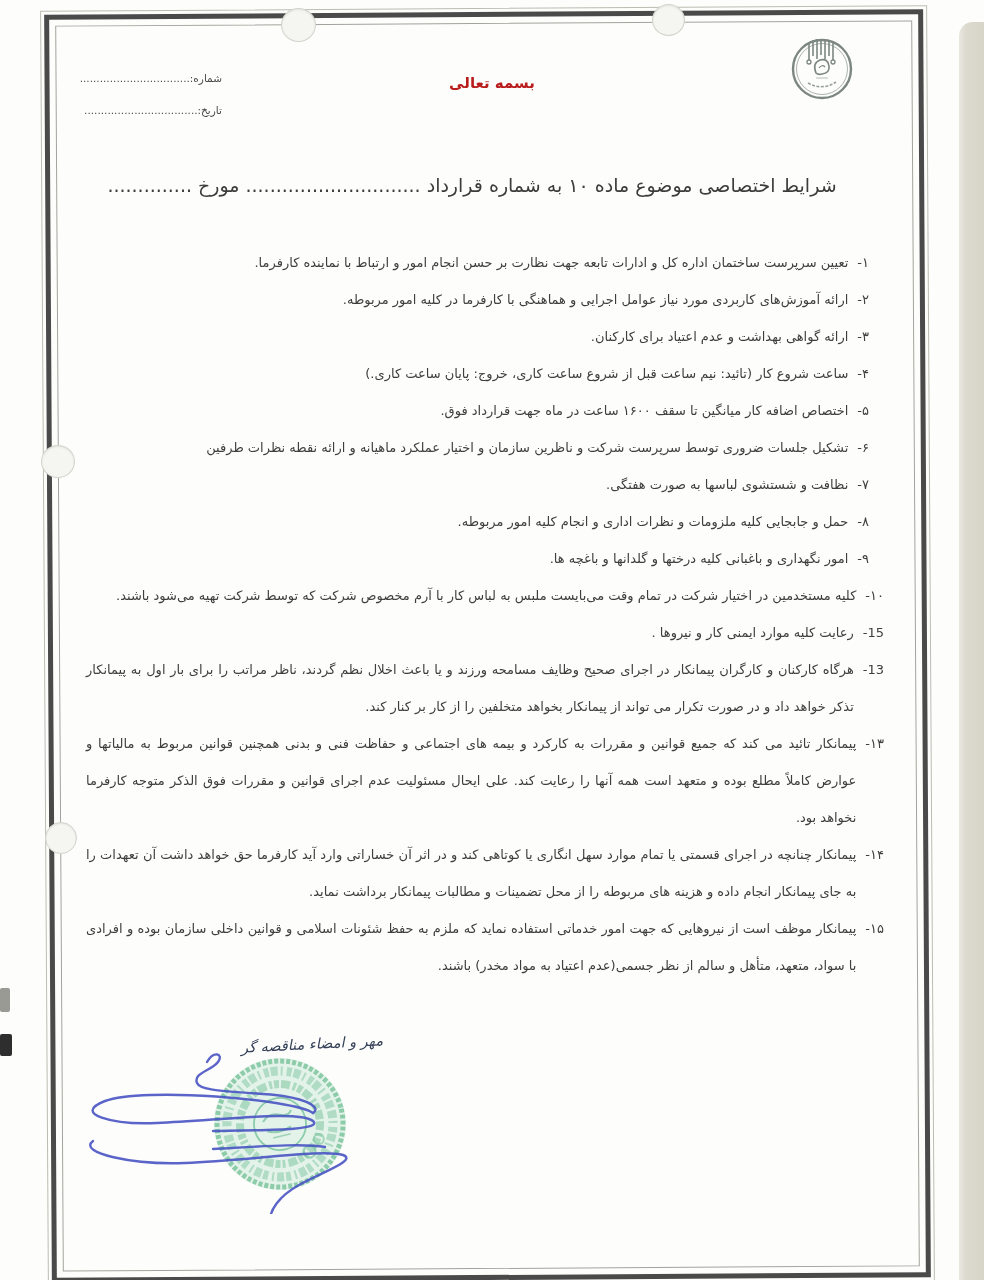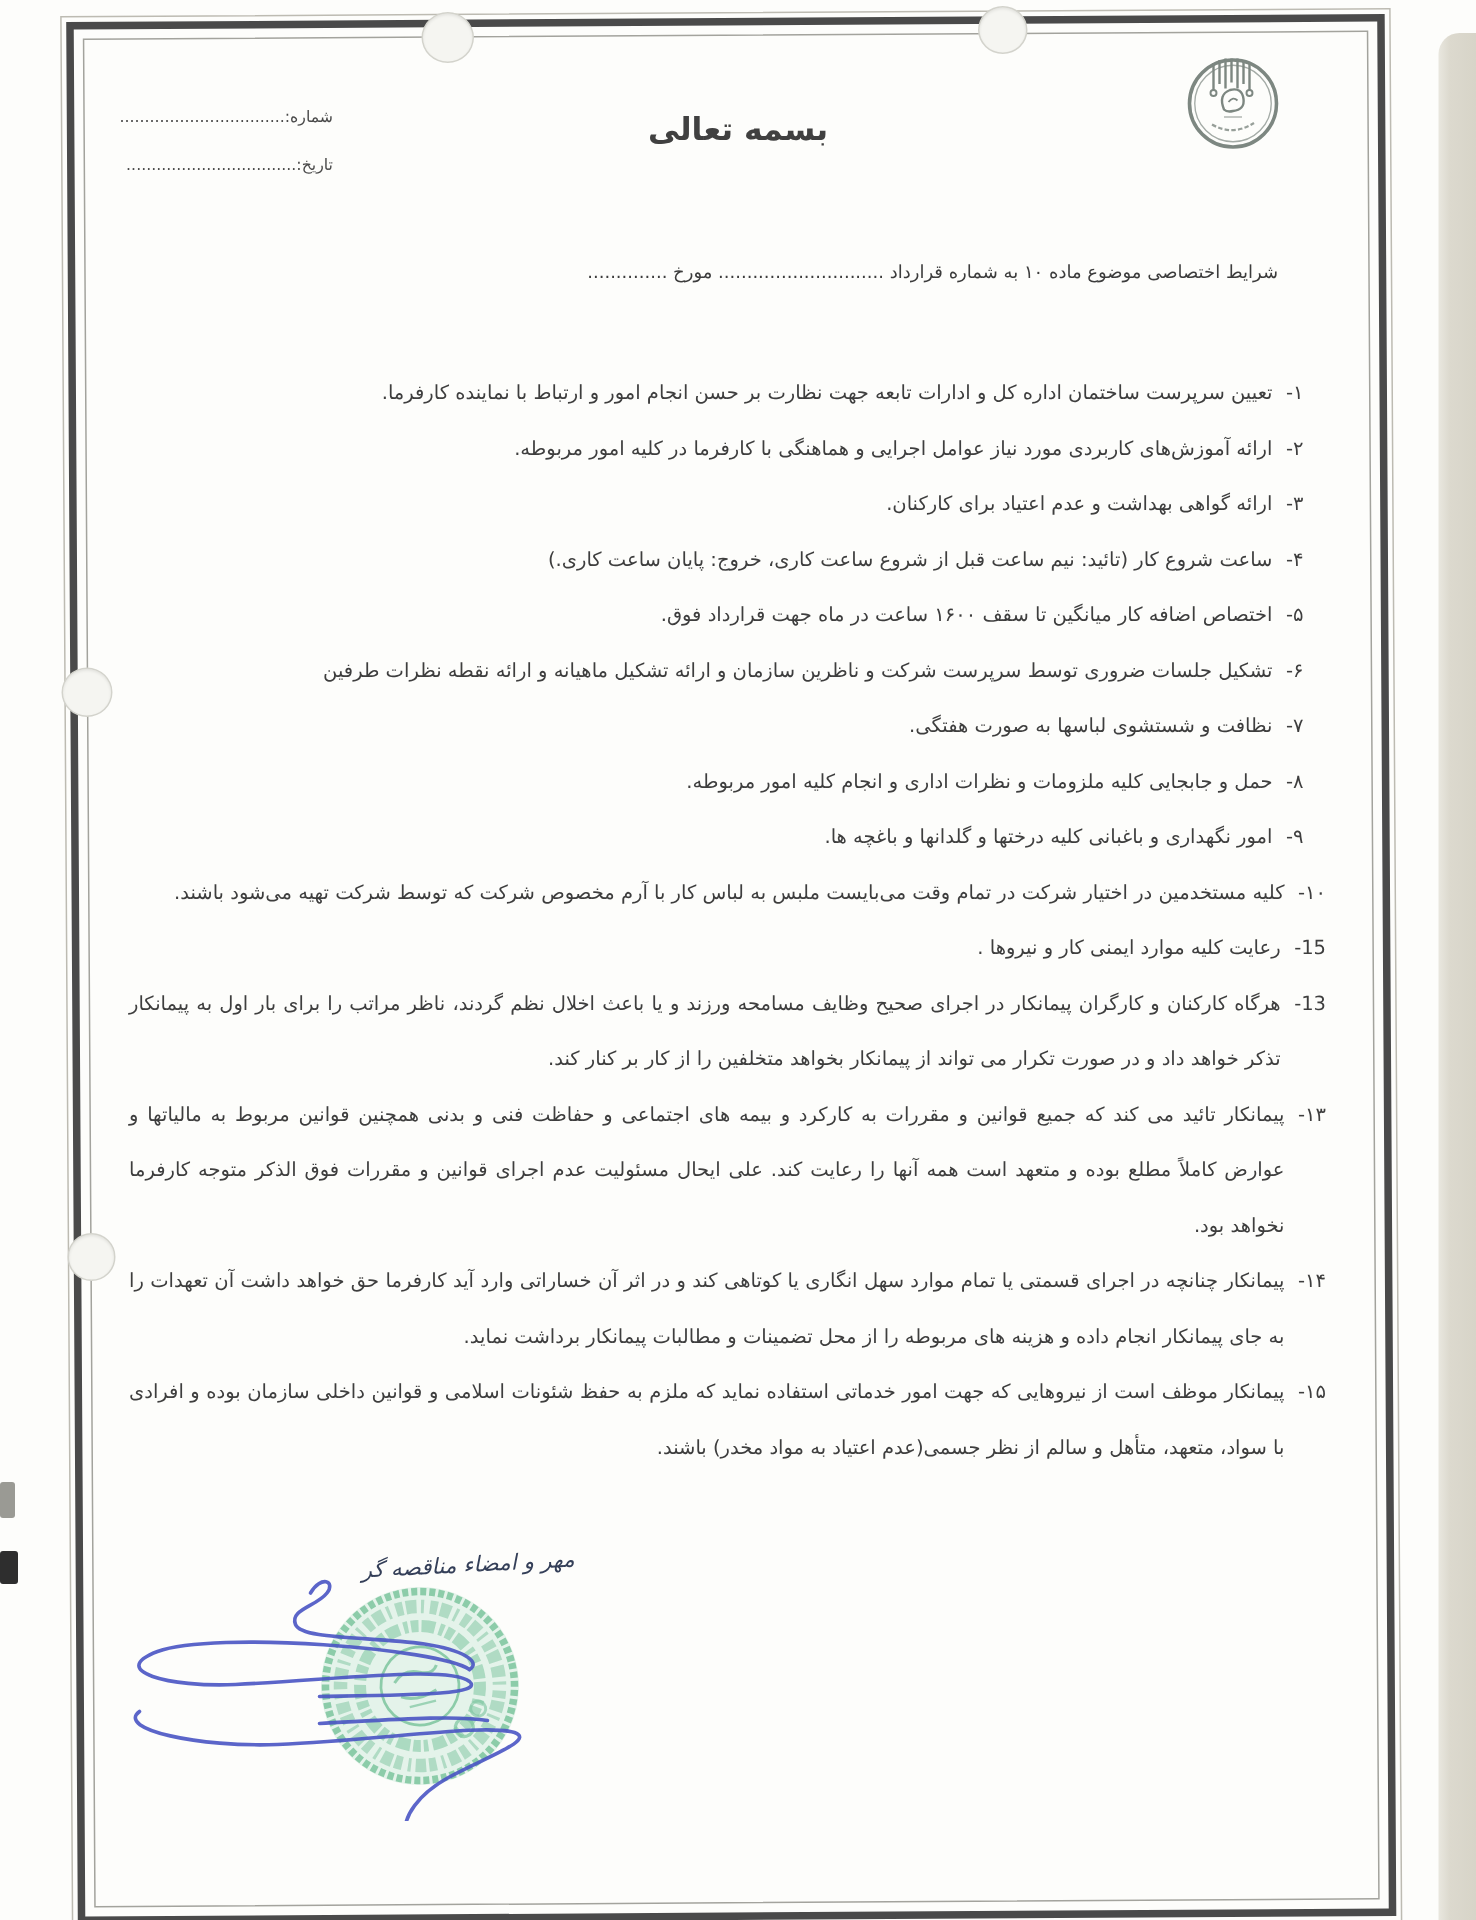--- a/index.html
+++ b/index.html
@@ -33,26 +33,26 @@
     box-shadow:inset 0 1px 2px rgba(0,0,0,.08);
   }
   .content{position:absolute;left:0;top:0;width:984px;height:1280px;margin-top:14px;}
   .ref-block{
     position:absolute;left:72px;top:48px;width:150px;
     font-size:10.5px;color:#4a4a4a;direction:rtl;text-align:right;line-height:32px;
     letter-spacing:0;
   }
   .bismillah{
     position:absolute;left:0;top:60px;width:984px;text-align:center;
-    font-size:21px;font-weight:bold;color:#404040;direction:rtl;
+    font-size:15px;font-weight:bold;color:#b91c1c;direction:rtl;
   }
   .emblem{position:absolute;left:789px;top:22px;}
   .doc-title{
-    position:absolute;left:92px;top:160px;width:760px;text-align:right;
-    font-size:12px;color:#3c3c3c;direction:rtl;
+    position:absolute;left:92px;top:160px;width:760px;text-align:center;
+    font-size:19px;color:#3c3c3c;direction:rtl;
   }
   .clauses{
     position:absolute;right:100px;left:86px;top:230px;
     direction:rtl;font-size:13px;line-height:37px;color:#3e3e3e;
   }
   .item{display:flex;direction:rtl;align-items:flex-start;}
   .item.short{padding-right:15px;}
   .num{flex:0 0 auto;white-space:nowrap;margin-left:9px;}
   .item-text{flex:1 1 auto;text-align:justify;}
   .sig-label{
@@ -133,21 +133,21 @@
     <span class="item-text">ساعت شروع کار (تائید: نیم ساعت قبل از شروع ساعت کاری، خروج: پایان ساعت کاری.)</span>
   </div>
 
   <div class="item short">
     <span class="num">۵-</span>
     <span class="item-text">اختصاص اضافه کار میانگین تا سقف ۱۶۰۰ ساعت در ماه جهت قرارداد فوق.</span>
   </div>
 
   <div class="item short">
     <span class="num">۶-</span>
-    <span class="item-text">تشکیل جلسات ضروری توسط سرپرست شرکت و ناظرین سازمان و ارائه تشکیل ماهیانه و ارائه نقطه نظرات طرفین</span>
+    <span class="item-text">تشکیل جلسات ضروری توسط سرپرست شرکت و ناظرین سازمان و اختیار عملکرد ماهیانه و ارائه نقطه نظرات طرفین</span>
   </div>
 
   <div class="item short">
     <span class="num">۷-</span>
     <span class="item-text">نظافت و شستشوی لباسها به صورت هفتگی.</span>
   </div>
 
   <div class="item short">
     <span class="num">۸-</span>
     <span class="item-text">حمل و جابجایی کلیه ملزومات و نظرات اداری و انجام کلیه امور مربوطه.</span>

